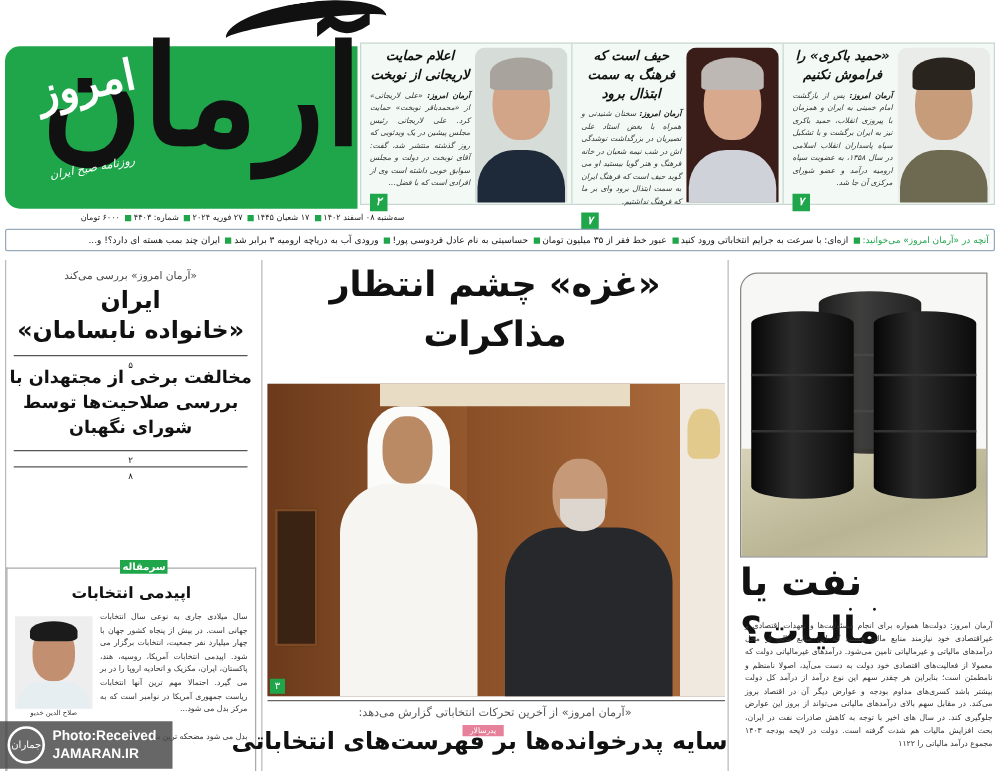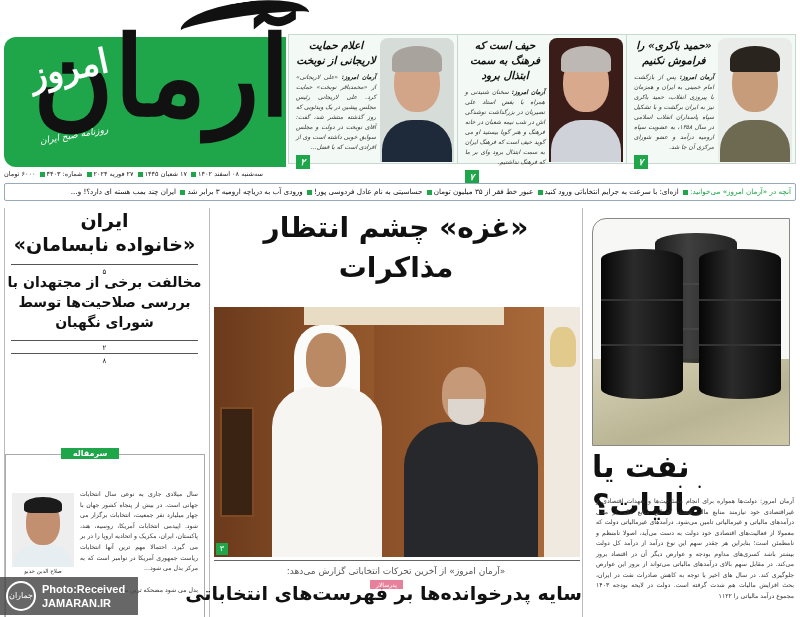--- a/index.html
+++ b/index.html
@@ -21,39 +21,39 @@
   .teaser-title { font-weight: bold; font-size: 10.5px; line-height: 15px; color: #111; }
   .teaser-body { font-size: 6px; line-height: 10px; color: #333; text-align: justify; margin-top: 4px; }
   .teaser-body b { color: #111; }
   .page-badge { display: inline-block; background: #1fa64b; color: #fff; font-size: 9px; font-weight: bold; width: 14px; height: 14px; line-height: 14px; text-align: center; margin-top: 3px; float: left; }
   .teaser-photo { width: 74px; height: 124px; border-radius: 8px 8px 0 0; overflow: hidden; position: relative; }
   .ph-bg { position: absolute; inset: 0; }
   .ph-head { position: absolute; left: 14px; top: 14px; width: 46px; height: 60px; border-radius: 50% 50% 45% 45%; }
   .ph-hair { position: absolute; left: 12px; top: 8px; width: 50px; height: 26px; border-radius: 50% 50% 10% 10%; }
   .ph-body { position: absolute; left: 2px; top: 82px; width: 70px; height: 50px; border-radius: 30px 30px 0 0; }
 
-  .dateline { position: absolute; left: 4px; top: 167px; width: 380px; height: 14px; font-size: 6.5px; line-height: 14px; color: #222; text-align: left; white-space: nowrap; overflow: hidden; }
+  .dateline { position: absolute; left: 4px; top: 167px; width: 380px; height: 14px; font-size: 6.5px; line-height: 14px; color: #222; text-align: center; white-space: nowrap; overflow: hidden; }
   .dateline .sq { display: inline-block; width: 5px; height: 5px; background: #1fa64b; margin: 0 2px; vertical-align: middle; }
 
   .ticker { position: absolute; left: 4px; top: 183px; width: 792px; height: 18px; border: 1px solid #9ab; border-radius: 2px; background: #fff; font-size: 7.2px; line-height: 16px; white-space: nowrap; overflow: hidden; padding: 0 4px; direction: rtl; }
   .ticker .lead { color: #1fa64b; }
   .ticker .sq { display: inline-block; width: 5px; height: 5px; background: #1fa64b; margin: 0 2px; vertical-align: middle; }
 
   
   .left-col { position: absolute; left: 4px; top: 208px; width: 200px; height: 409px; border-left: 1px solid #bbb; text-align: center; }
   .kicker { font-size: 8.5px; color: #444; line-height: 14px; margin-top: 6px; }
   .lc-headline { font-weight: bold; font-size: 17px; line-height: 22px; color: #111; }
   .lc-headline.big { font-size: 19px; line-height: 24px; }
   .sep { position: relative; height: 10px; margin: 3px 6px; }
   .sep::before { content: ""; position: absolute; left: 0; right: 0; top: 5px; border-top: 1px solid #555; }
   .sep span { position: relative; background: #fff; padding: 0 4px; font-size: 7px; line-height: 10px; }
   .lc-sub { font-size: 9px; color: #333; line-height: 14px; }
 
   .editorial { position: absolute; left: 0; top: 246px; width: 200px; height: 163px; border: 1px solid #aaa; border-bottom: none; }
-  .ed-label { position: absolute; left: 55px; top: -7px; background: #1fa64b; color: #fff; font-size: 8px; font-weight: bold; padding: 1px 12px; }
+  .ed-label { position: absolute; left: 90px; top: -7px; background: #1fa64b; color: #fff; font-size: 8px; font-weight: bold; padding: 1px 2px; }
   .ed-title { position: absolute; left: 0; right: 0; top: 10px; text-align: center; font-weight: bold; font-size: 12.5px; line-height: 18px; }
   .ed-body { position: absolute; right: 6px; top: 34px; width: 118px; font-size: 6.2px; line-height: 10.6px; color: #333; text-align: justify; }
   .ed-body2 { position: absolute; right: 6px; top: 130px; width: 188px; font-size: 6.2px; line-height: 10.6px; color: #333; text-align: justify; }
   .ed-photo { position: absolute; left: 6px; top: 38px; width: 62px; height: 74px; background: #eee; overflow: hidden; }
   .ed-caption { position: absolute; left: 6px; top: 113px; width: 62px; font-size: 5.5px; text-align: center; color: #333; }
 
   .watermark { position: absolute; left: 0; top: 577px; width: 138px; height: 38px; background: rgba(70,70,70,0.82); color: #fff; direction: ltr; }
   .wm-logo { position: absolute; left: 6px; top: 4px; width: 30px; height: 30px; border: 2px solid #fff; border-radius: 50%; font-size: 8px; line-height: 26px; text-align: center; font-family: Liberation Serif, serif; }
   .wm-text { position: absolute; left: 42px; top: 5px; font-family: "Liberation Sans", sans-serif; font-size: 11px; line-height: 14px; font-weight: bold; text-align: left; }
 
@@ -159,31 +159,33 @@
 <div class="ticker">
   <span class="lead">آنچه در «آرمان امروز» می‌خوانید:</span><span class="sq"></span>
   <span>ازه‌ای: با سرعت به جرایم انتخاباتی ورود کنید</span><span class="sq"></span>
   <span>عبور خط فقر از ۳۵ میلیون تومان</span><span class="sq"></span>
   <span>حساسیتی به نام عادل فردوسی پور!</span><span class="sq"></span>
   <span>ورودی آب به دریاچه ارومیه ۳ برابر شد</span><span class="sq"></span>
   <span>ایران چند بمب هسته ای دارد؟! و...</span>
 </div>
 
 <div class="left-col">
+  <div class="kicker">«آرمان امروز» بررسی می‌کند</div>
   <div class="lc-headline big">
     <div>ایران</div>
     <div>«خانواده نابسامان»</div>
   </div>
   <div class="sep"><span>۵</span></div>
   <div class="lc-headline" style="font-size:14px;line-height:20px">مخالفت برخی از مجتهدان با بررسی صلاحیت‌ها توسط شورای نگهبان</div>
   <div class="sep"><span>۲</span></div>
   <div class="sep"><span>۸</span></div>
 
   <div class="editorial">
     <div class="ed-label">سرمقاله</div>
+    <div class="ed-title">اپیدمی انتخابات</div>
     <div class="ed-body">سال میلادی جاری به نوعی سال انتخابات جهانی است. در بیش از پنجاه کشور جهان با چهار میلیارد نفر جمعیت، انتخابات برگزار می شود. اپیدمی انتخابات آمریکا، روسیه، هند، پاکستان، ایران، مکزیک و اتحادیه اروپا را در بر می گیرد. احتمالا مهم ترین آنها انتخابات ریاست جمهوری آمریکا در نوامبر است که به مرکز بدل می شود...</div>
     <div class="ed-photo">
       <div style="position:absolute;left:14px;top:8px;width:34px;height:44px;background:#c29070;border-radius:45%"></div>
       <div style="position:absolute;left:12px;top:4px;width:38px;height:16px;background:#1b1b1b;border-radius:50% 50% 20% 20%"></div>
       <div style="position:absolute;left:2px;top:52px;width:58px;height:30px;background:#e6eef2;border-radius:20px 20px 0 0"></div>
     </div>
     <div class="ed-caption">صلاح الدین خدیو</div>
     <div class="ed-body2">بدل می شود مضحکه ترین شد که طی آن که...</div>
   </div>
 </div>

